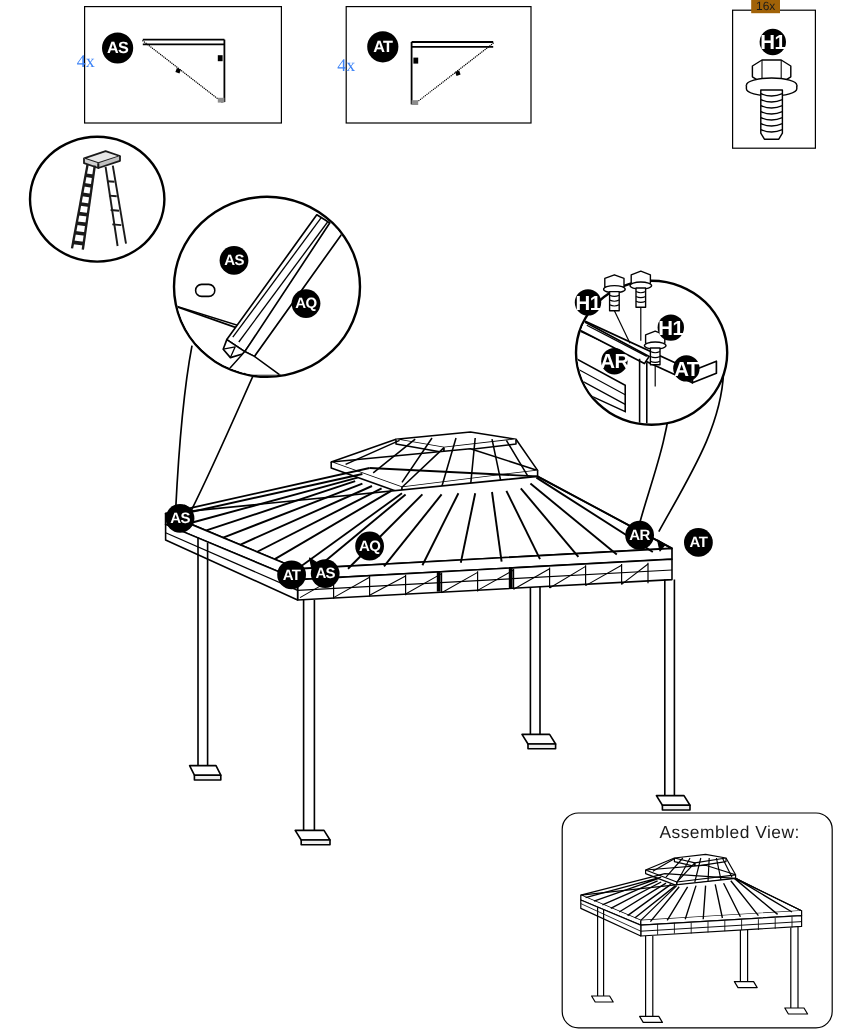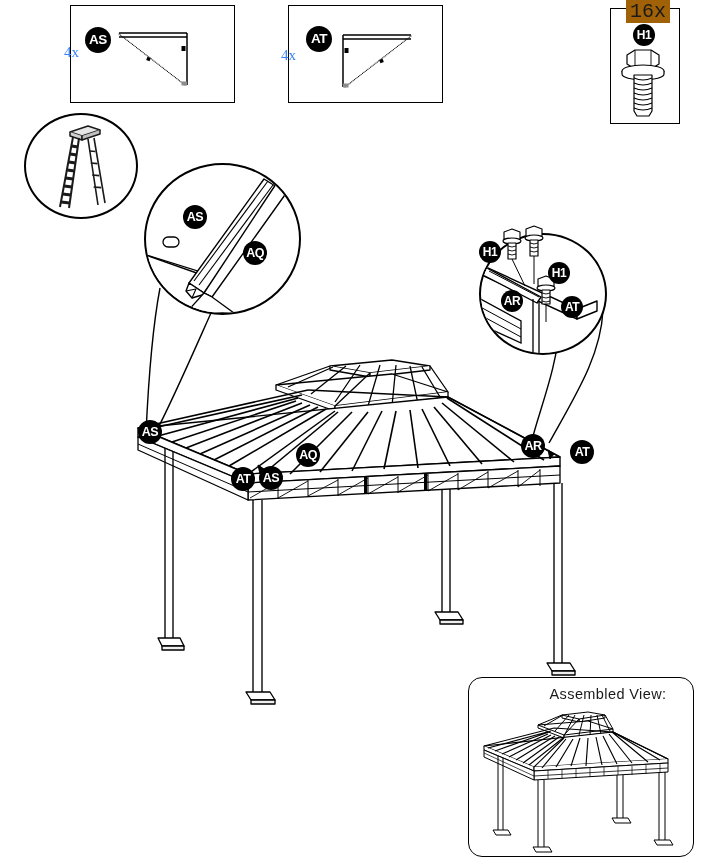--- a/index.html
+++ b/index.html
@@ -23,26 +23,26 @@
   
   .badge{
     position:absolute;border-radius:50%;background:#000;color:#fff;
     display:flex;align-items:center;justify-content:center;
     font-weight:bold;letter-spacing:-0.5px;
     font-family:"Liberation Sans","DejaVu Sans",sans-serif;
     line-height:1;
   }
   .badge.b26{width:26px;height:26px;font-size:13.5px;}
   .badge.b24{width:24px;height:24px;font-size:12.5px;}
-  .badge.b22{width:22px;height:22px;font-size:12px;text-align:right;}
+  .badge.b22{width:22px;height:22px;font-size:17px;text-align:right;}
 
   
   .qty-top{
-    position:absolute;font-size:20px;background:#a16207;padding:0 4px;
-    font-family:Liberation Mono, monospace;color:#1a1a1a;
+    position:absolute;font-size:10px;background:#a16207;padding:0 4px;
+    font-family:Liberation Sans, sans-serif;color:#1a1a1a;
   }
 
   
   .circle-outline{
     position:absolute;border-radius:50%;border:2px solid #000;
     background:#fff;box-sizing:border-box;overflow:hidden;
   }
 
   
   .av-box{

